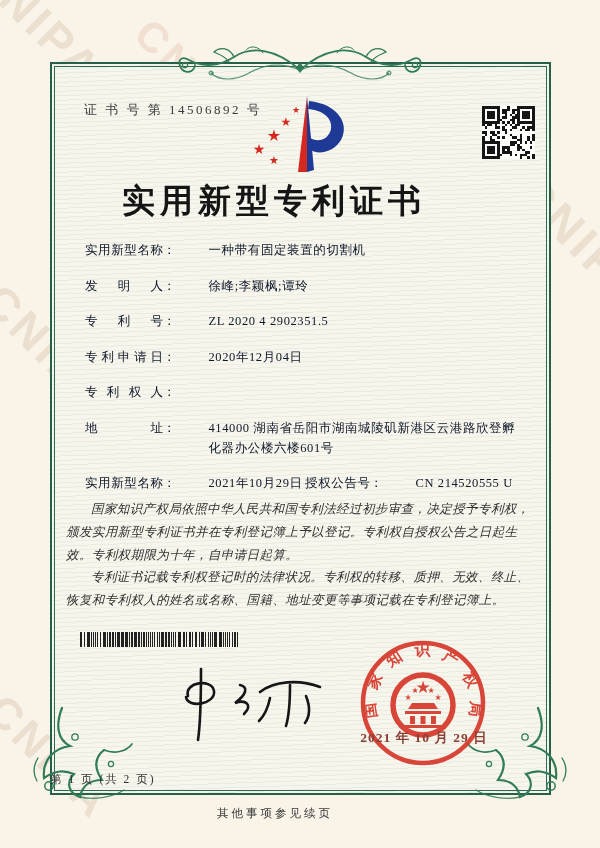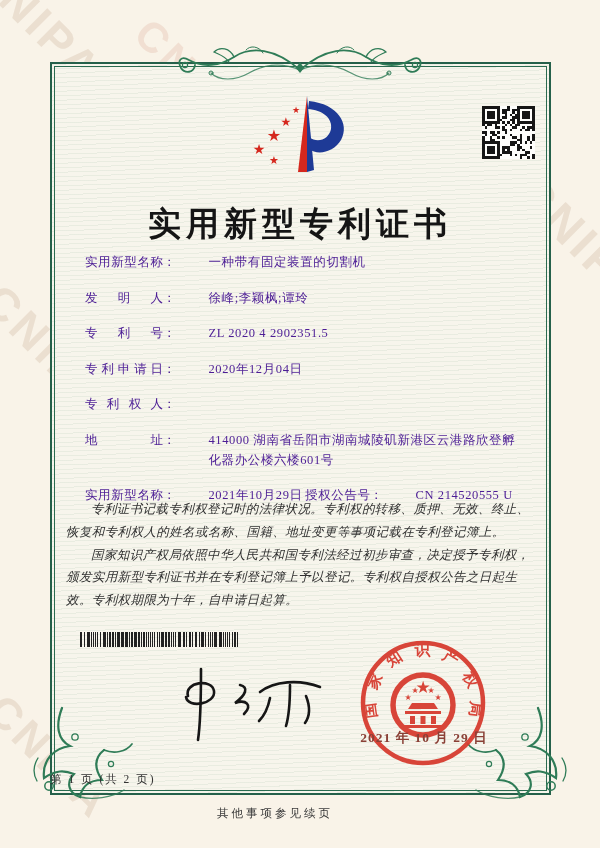--- a/index.html
+++ b/index.html
@@ -49,27 +49,27 @@
     font-size:13px; letter-spacing:2.5px; color:#3c3c3c; z-index:3;
   }
   .logo { position:absolute; left:243px; top:94px; z-index:3; }
   .qr {
     position:absolute; left:482px; top:106px; width:53px; height:53px;
     display:grid; grid-template-columns:repeat(21,1fr); grid-template-rows:repeat(21,1fr);
     background:#fdfdfb; z-index:3;
   }
   .qr div.on { background:#161616; }
   .title {
-    position:absolute; left:0; top:179px; width:600px;
+    position:absolute; left:0; top:179px; width:548px;
     text-align:center; font-size:33px; font-weight:bold;
-    letter-spacing:5px; color:#151515; z-index:3;margin-top:23px;
+    letter-spacing:5px; color:#151515; z-index:3;
   }
 
   
-  .fields { position:absolute; left:85px; top:252px; width:440px; font-size:12.5px; color:#4c1d95; z-index:3; }
+  .fields { position:absolute; left:85px; top:240px; width:440px; font-size:12.5px; color:#0f172a; z-index:3; }
   .frow { display:flex; align-items:flex-start; margin-bottom:15.5px; line-height:20px; position:relative; }
   .flabel { display:inline-block; width:78px; text-align:justify; text-align-last:justify; flex:none; }
   .fcolon { flex:none; margin-right:6px; }
   .fvalue { max-width:340px; letter-spacing:0.6px; line-height:20px;margin-left:27px; }
   .grant2 { position:absolute; left:220px; top:0; display:flex; }
   .grant2 .flabel { width:65px; }
 
   
   .paras {
     position:absolute; left:66px; top:498px; width:470px;
@@ -142,20 +142,21 @@
         <circle cx="83" cy="58" r="2.6" stroke-width="1.2"></circle>
         <path d="M52 91 C64 94 84 92 96 84" stroke-width="1.4" opacity="0.85"></path>
       </g>
     </defs>
     <use href="#flc"></use>
   </svg>
   <svg class="ornament orn-se" width="112" height="98" viewBox="0 0 112 98">
     <use href="#flc" transform="translate(112,0) scale(-1,1)"></use>
   </svg>
 
+  <div class="cert-no">证 书 号 第 14506892 号</div>
 
   <svg class="logo" width="112" height="82" viewBox="0 0 112 82">
     <text x="16" y="60" font-size="14" fill="#d5281e" text-anchor="middle">★</text>
     <text x="31" y="47" font-size="16" fill="#d5281e" text-anchor="middle">★</text>
     <text x="43" y="32" font-size="12" fill="#d5281e" text-anchor="middle">★</text>
     <text x="53" y="19" font-size="9" fill="#d5281e" text-anchor="middle">★</text>
     <text x="31" y="70" font-size="11" fill="#d5281e" text-anchor="middle">★</text>
     <polygon points="64,2 55,78 64,78" fill="#d5281e"></polygon>
     <polygon points="64,2 64,78 71,76" fill="#1e3a96"></polygon>
     <path d="M66 7 C95 10 107 30 98 46 C91 58 75 62 66 55 L66 43 C75 50 86 45 88 35 C90 24 79 16 65 15 Z" fill="#1e3a96"></path>
@@ -643,22 +644,22 @@
         <span class="fvalue">2021年10月29日</span>
       <span class="grant2">
         <span class="flabel">授权公告号</span>
           <span class="fcolon">：</span>
           <span class="fvalue">CN 214520555 U</span>
       </span>
     </div>
   </div>
 
   <div class="paras">
+    <p>国家知识产权局依照中华人民共和国专利法经过初步审查，决定授予专利权，颁发实用新型专利证书并在专利登记簿上予以登记。专利权自授权公告之日起生效。专利权期限为十年，自申请日起算。</p>
     <p>专利证书记载专利权登记时的法律状况。专利权的转移、质押、无效、终止、恢复和专利权人的姓名或名称、国籍、地址变更等事项记载在专利登记簿上。</p>
-    <p>国家知识产权局依照中华人民共和国专利法经过初步审查，决定授予专利权，颁发实用新型专利证书并在专利登记簿上予以登记。专利权自授权公告之日起生效。专利权期限为十年，自申请日起算。</p>
   </div>
 
   <div class="barcode">
       <div style="width: 2px; margin-right: 2px;"></div>
       <div style="width: 1px; margin-right: 2px;"></div>
       <div style="width: 3px; margin-right: 1px;"></div>
       <div style="width: 1px; margin-right: 1px;"></div>
       <div style="width: 1px; margin-right: 1px;"></div>
       <div style="width: 1px; margin-right: 1px;"></div>
       <div style="width: 1px; margin-right: 2px;"></div>

